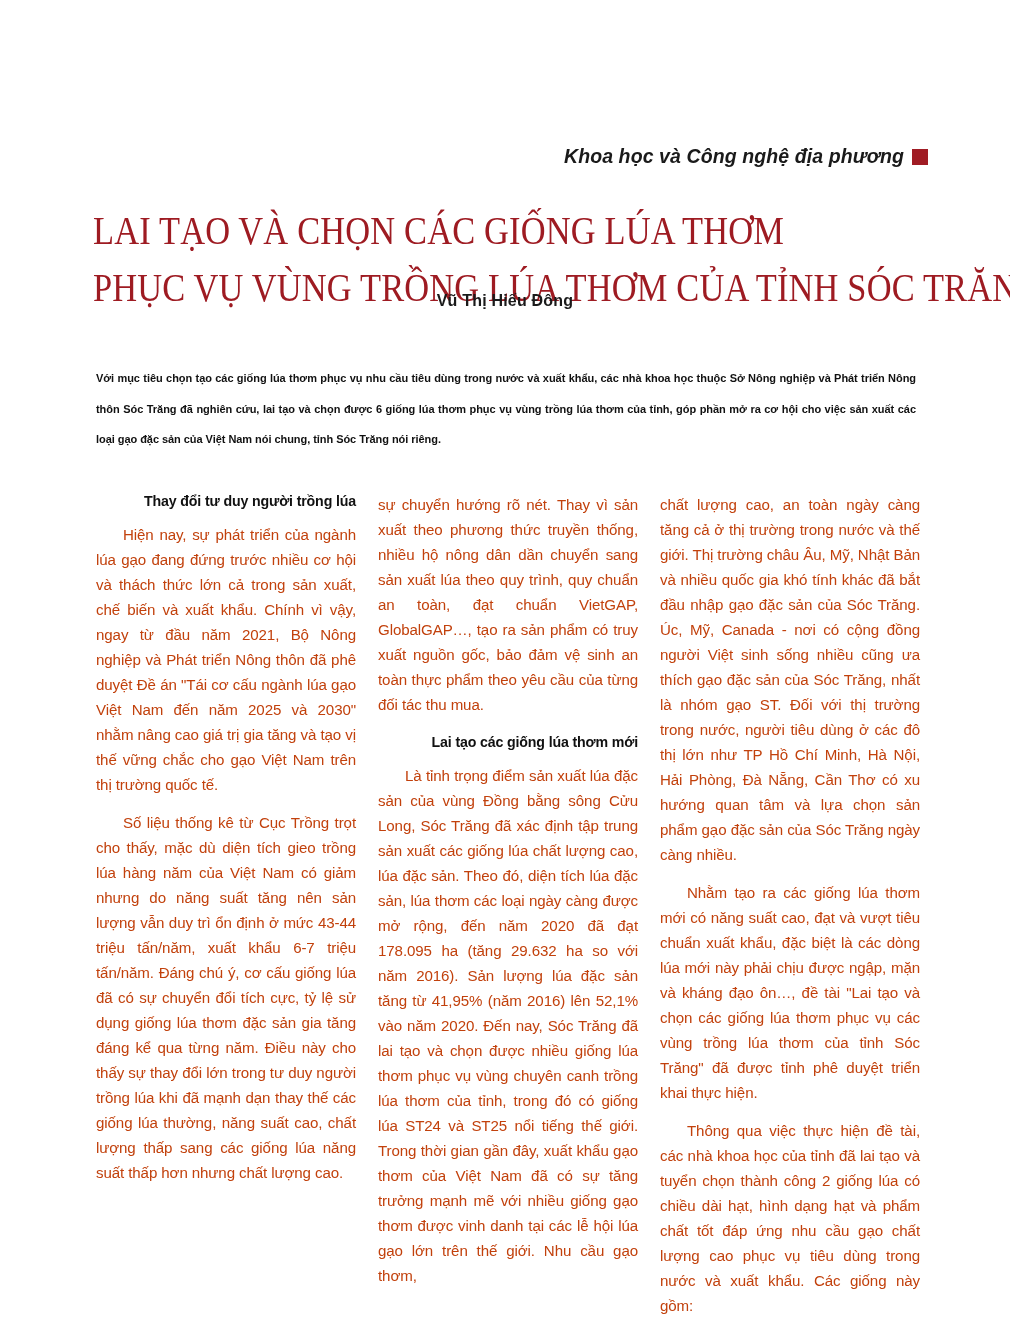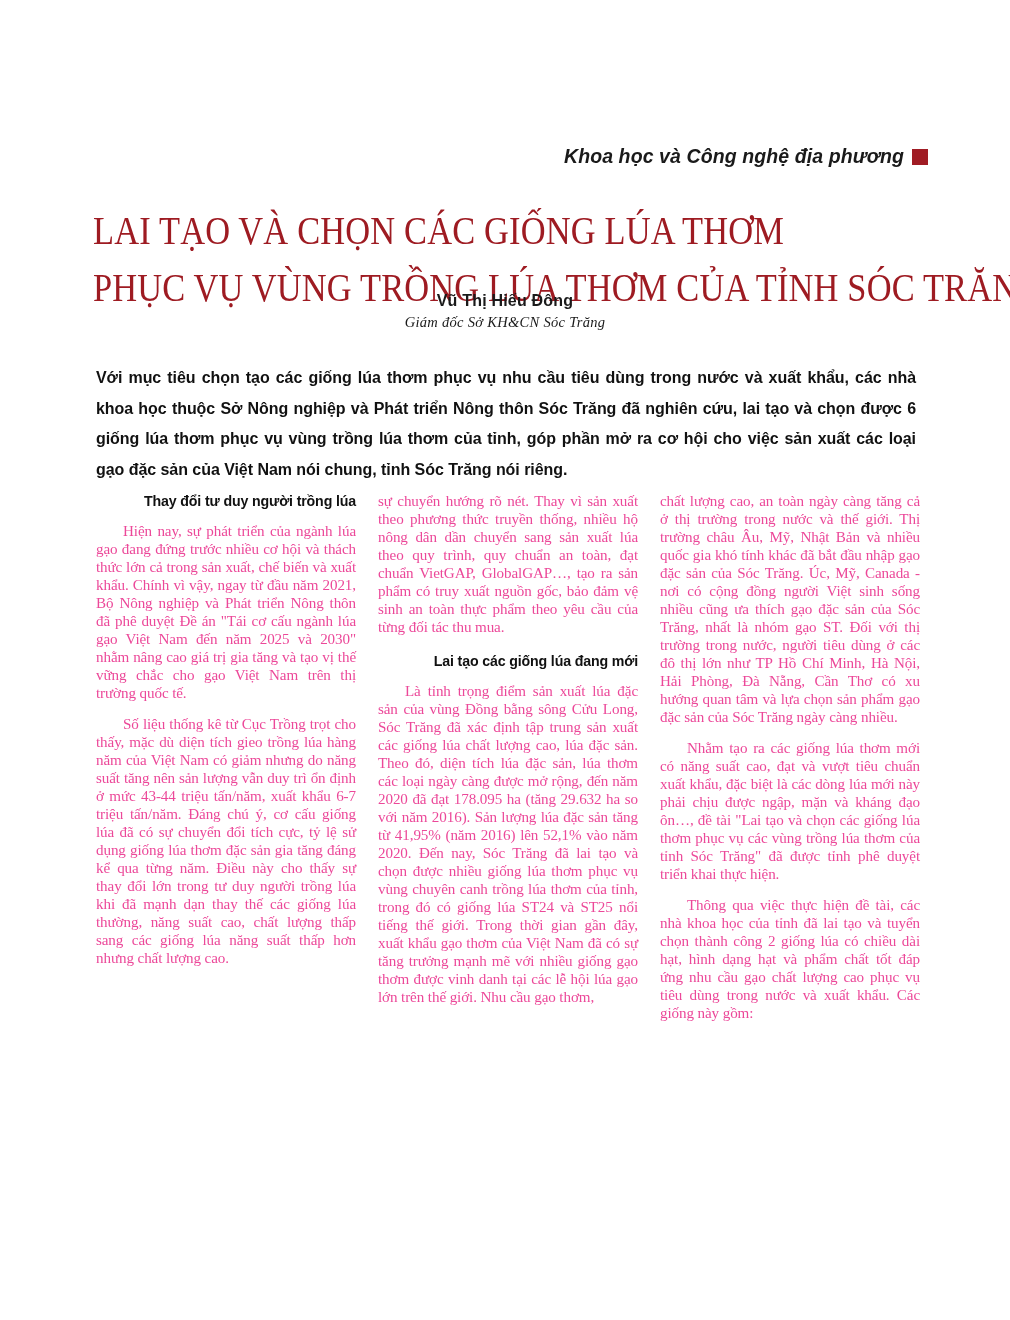--- a/index.html
+++ b/index.html
@@ -93,21 +93,21 @@
   }
 
   
   .abstract {
     position: absolute;
     top: 363px;
     left: 96px;
     width: 820px;
     font-family: "Liberation Sans", sans-serif;
     font-weight: bold;
-    font-size: 16px;
+    font-size: 11px;
     line-height: 30.6px;
     text-align: justify;
     color: #111111;
     letter-spacing: -0.05px;
   }
 
   
   .columns {
     position: absolute;
     top: 492px;
@@ -128,27 +128,27 @@
     line-height: 18px;
     color: #111111;
     margin: 0 0 12px 0;
     letter-spacing: -0.15px;
     text-align: right;
   }
   .section-head.spaced {
     margin-top: 16px;
   }
   .body-p {
-    font-family: Liberation Serif, serif;
+    font-family: Liberation Sans, sans-serif;
     font-size: 15.1px;
-    line-height: 18px;
+    line-height: 25px;
     text-align: justify;
     text-indent: 27px;
     margin: 0 0 13px 0;
-    color: #ec4899;
+    color: #c2410c;
     letter-spacing: -0.1px;
     -webkit-hyphens: none;
     hyphens: none;
   }
   .body-p.cont {
     text-indent: 0;
   }
 
   
   .footer {
@@ -169,36 +169,35 @@
     <span class="header-square"></span>
   </div>
 
   <h1 class="article-title">
     <span class="tline">LAI TẠO VÀ CHỌN CÁC GIỐNG LÚA THƠM</span>
     <span class="tline">PHỤC VỤ VÙNG TRỒNG LÚA THƠM CỦA TỈNH SÓC TRĂNG</span>
   </h1>
 
   <div class="byline">
     <div class="byline-name">Vũ Thị Hiếu Đông</div>
-    <div class="byline-role">Giám đốc Sở KH&amp;CN Sóc Trăng</div>
   </div>
 
   <div class="abstract">Với mục tiêu chọn tạo các giống lúa thơm phục vụ nhu cầu tiêu dùng trong nước và xuất khẩu, các nhà khoa học thuộc Sở Nông nghiệp và Phát triển Nông thôn Sóc Trăng đã nghiên cứu, lai tạo và chọn được 6 giống lúa thơm phục vụ vùng trồng lúa thơm của tỉnh, góp phần mở ra cơ hội cho việc sản xuất các loại gạo đặc sản của Việt Nam nói chung, tỉnh Sóc Trăng nói riêng.</div>
 
   <div class="columns">
 
     <div class="col">
       <h2 class="section-head">Thay đổi tư duy người trồng lúa</h2>
       <p class="body-p">Hiện nay, sự phát triển của ngành lúa gạo đang đứng trước nhiều cơ hội và thách thức lớn cả trong sản xuất, chế biến và xuất khẩu. Chính vì vậy, ngay từ đầu năm 2021, Bộ Nông nghiệp và Phát triển Nông thôn đã phê duyệt Đề án "Tái cơ cấu ngành lúa gạo Việt Nam đến năm 2025 và 2030" nhằm nâng cao giá trị gia tăng và tạo vị thế vững chắc cho gạo Việt Nam trên thị trường quốc tế.</p>
       <p class="body-p">Số liệu thống kê từ Cục Trồng trọt cho thấy, mặc dù diện tích gieo trồng lúa hàng năm của Việt Nam có giảm nhưng do năng suất tăng nên sản lượng vẫn duy trì ổn định ở mức 43-44 triệu tấn/năm, xuất khẩu 6-7 triệu tấn/năm. Đáng chú ý, cơ cấu giống lúa đã có sự chuyển đổi tích cực, tỷ lệ sử dụng giống lúa thơm đặc sản gia tăng đáng kể qua từng năm. Điều này cho thấy sự thay đổi lớn trong tư duy người trồng lúa khi đã mạnh dạn thay thế các giống lúa thường, năng suất cao, chất lượng thấp sang các giống lúa năng suất thấp hơn nhưng chất lượng cao.</p>
     </div>
 
     <div class="col">
       <p class="body-p cont">sự chuyển hướng rõ nét. Thay vì sản xuất theo phương thức truyền thống, nhiều hộ nông dân dần chuyển sang sản xuất lúa theo quy trình, quy chuẩn an toàn, đạt chuẩn VietGAP, GlobalGAP…, tạo ra sản phẩm có truy xuất nguồn gốc, bảo đảm vệ sinh an toàn thực phẩm theo yêu cầu của từng đối tác thu mua.</p>
-      <h2 class="section-head spaced">Lai tạo các giống lúa đang mới</h2>
+      <h2 class="section-head spaced">Lai tạo các giống lúa thơm mới</h2>
       <p class="body-p">Là tỉnh trọng điểm sản xuất lúa đặc sản của vùng Đồng bằng sông Cửu Long, Sóc Trăng đã xác định tập trung sản xuất các giống lúa chất lượng cao, lúa đặc sản. Theo đó, diện tích lúa đặc sản, lúa thơm các loại ngày càng được mở rộng, đến năm 2020 đã đạt 178.095 ha (tăng 29.632 ha so với năm 2016). Sản lượng lúa đặc sản tăng từ 41,95% (năm 2016) lên 52,1% vào năm 2020. Đến nay, Sóc Trăng đã lai tạo và chọn được nhiều giống lúa thơm phục vụ vùng chuyên canh trồng lúa thơm của tỉnh, trong đó có giống lúa ST24 và ST25 nổi tiếng thế giới. Trong thời gian gần đây, xuất khẩu gạo thơm của Việt Nam đã có sự tăng trưởng mạnh mẽ với nhiều giống gạo thơm được vinh danh tại các lễ hội lúa gạo lớn trên thế giới. Nhu cầu gạo thơm,</p>
     </div>
 
     <div class="col">
       <p class="body-p cont">chất lượng cao, an toàn ngày càng tăng cả ở thị trường trong nước và thế giới. Thị trường châu Âu, Mỹ, Nhật Bản và nhiều quốc gia khó tính khác đã bắt đầu nhập gạo đặc sản của Sóc Trăng. Úc, Mỹ, Canada - nơi có cộng đồng người Việt sinh sống nhiều cũng ưa thích gạo đặc sản của Sóc Trăng, nhất là nhóm gạo ST. Đối với thị trường trong nước, người tiêu dùng ở các đô thị lớn như TP Hồ Chí Minh, Hà Nội, Hải Phòng, Đà Nẵng, Cần Thơ có xu hướng quan tâm và lựa chọn sản phẩm gạo đặc sản của Sóc Trăng ngày càng nhiều.</p>
       <p class="body-p">Nhằm tạo ra các giống lúa thơm mới có năng suất cao, đạt và vượt tiêu chuẩn xuất khẩu, đặc biệt là các dòng lúa mới này phải chịu được ngập, mặn và kháng đạo ôn…, đề tài "Lai tạo và chọn các giống lúa thơm phục vụ các vùng trồng lúa thơm của tỉnh Sóc Trăng" đã được tỉnh phê duyệt triển khai thực hiện.</p>
       <p class="body-p">Thông qua việc thực hiện đề tài, các nhà khoa học của tỉnh đã lai tạo và tuyển chọn thành công 2 giống lúa có chiều dài hạt, hình dạng hạt và phẩm chất tốt đáp ứng nhu cầu gạo chất lượng cao phục vụ tiêu dùng trong nước và xuất khẩu. Các giống này gồm:</p>
     </div>
 
   </div>

